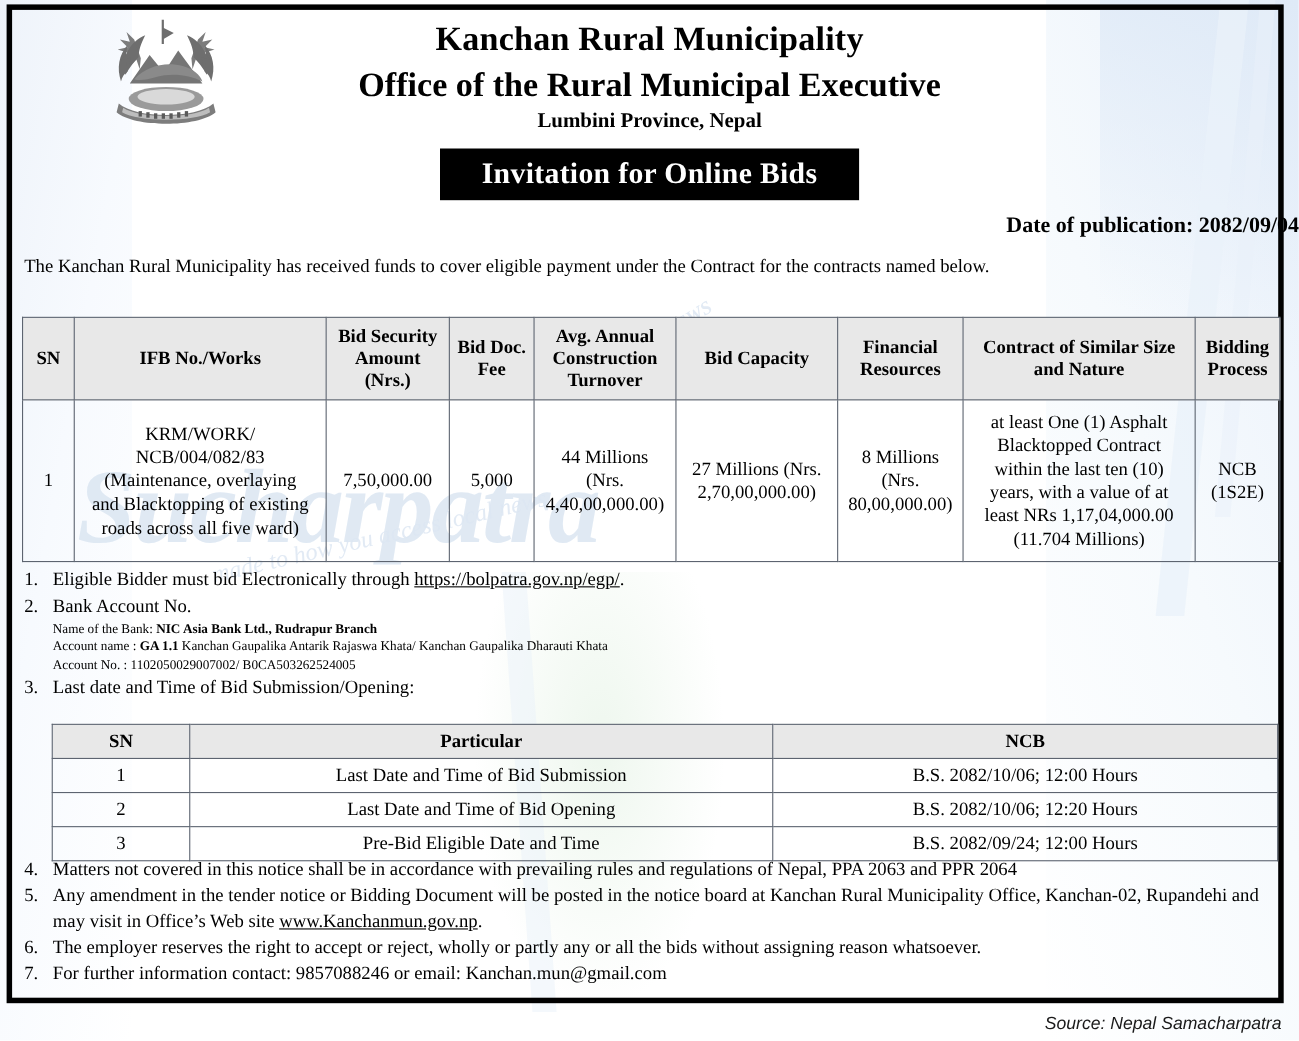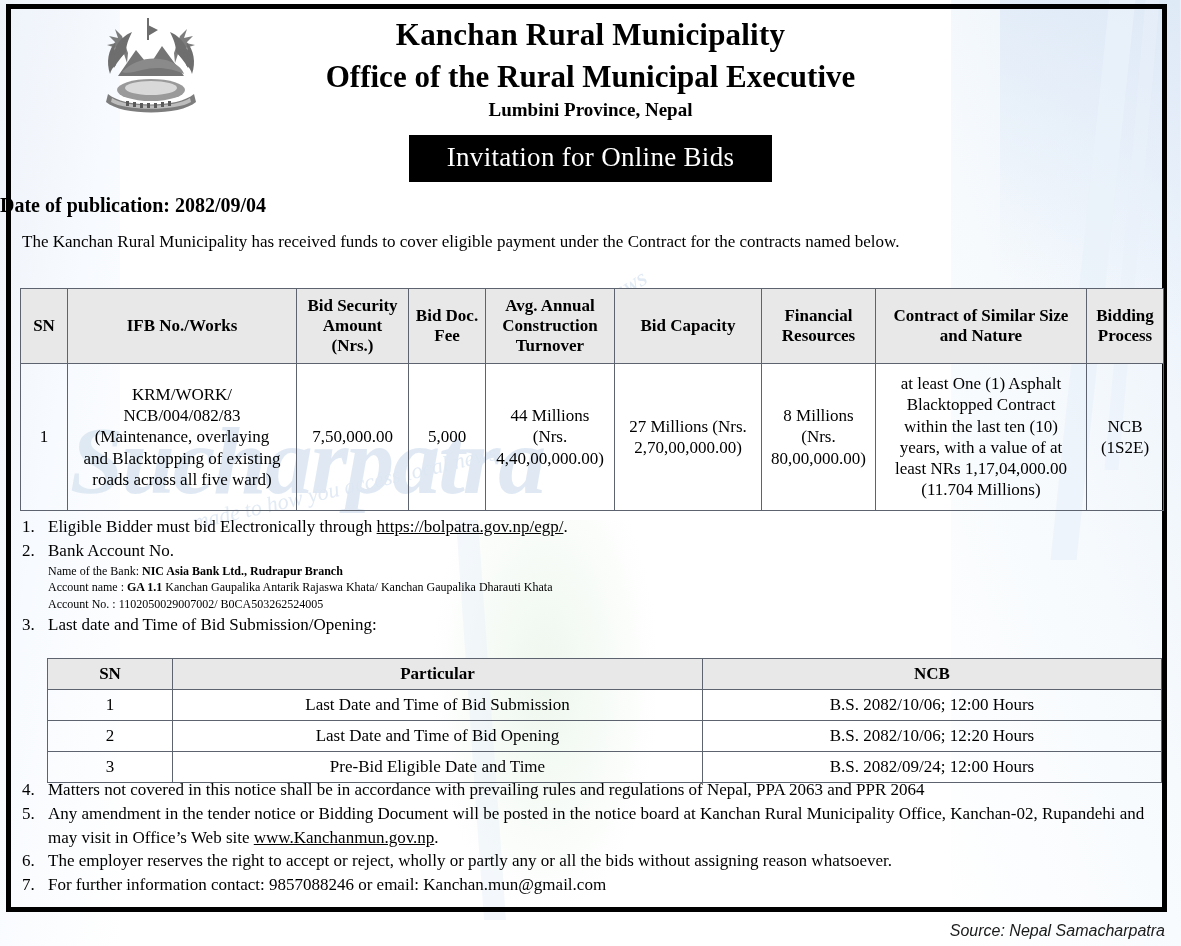--- a/index.html
+++ b/index.html
@@ -56,25 +56,25 @@
   .logo svg{display:block;}
   .h-line{text-align:center;font-weight:700;line-height:1.12;}
   .h1{font-size:31px;letter-spacing:.2px;margin-top:6px;}
   .h2{font-size:31px;margin-top:7px;}
   .h3{font-size:19px;margin-top:12px;}
   .h4{font-size:19px;margin-top:5px;}
 
   .banner-wrap{text-align:center;margin-top:14px;}
   .banner{
     display:inline-block;background:#000;color:#fff;
-    font-size:27px;font-weight:400;
+    font-size:27px;font-weight:700;
     padding:7px 38px 9px 38px;
     letter-spacing:.3px;
   }
-  .pubdate{text-align:left;font-size:20px;font-weight:700;margin-top:12px;}
+  .pubdate{text-align:right;font-size:20px;font-weight:700;margin-top:12px;}
 
   .intro{
     margin:14px 0 0 22px;font-size:17px;line-height:1.25;
   }
 
   
   table{border-collapse:collapse;}
   .tbl-main{
     position:absolute;left:20px;top:288px;width:1143px;
     table-layout:fixed;

